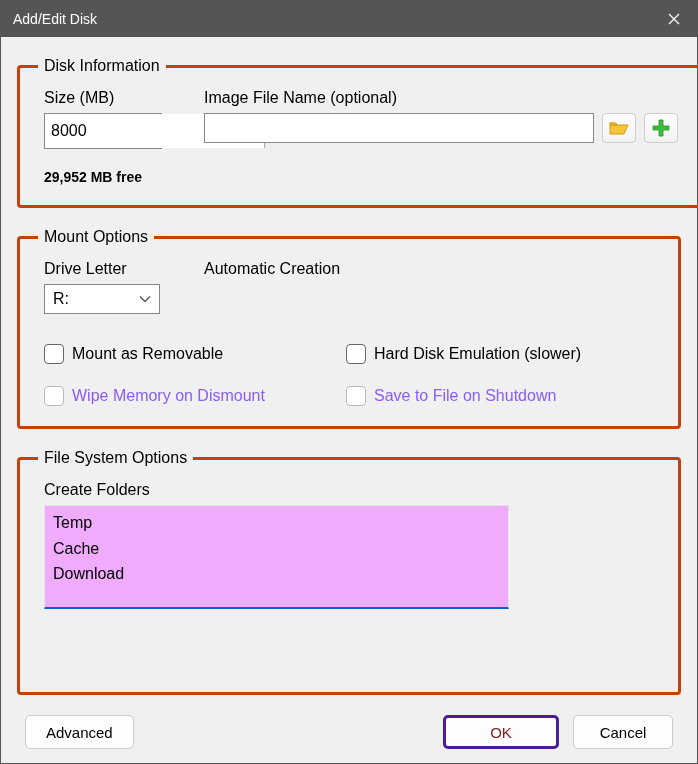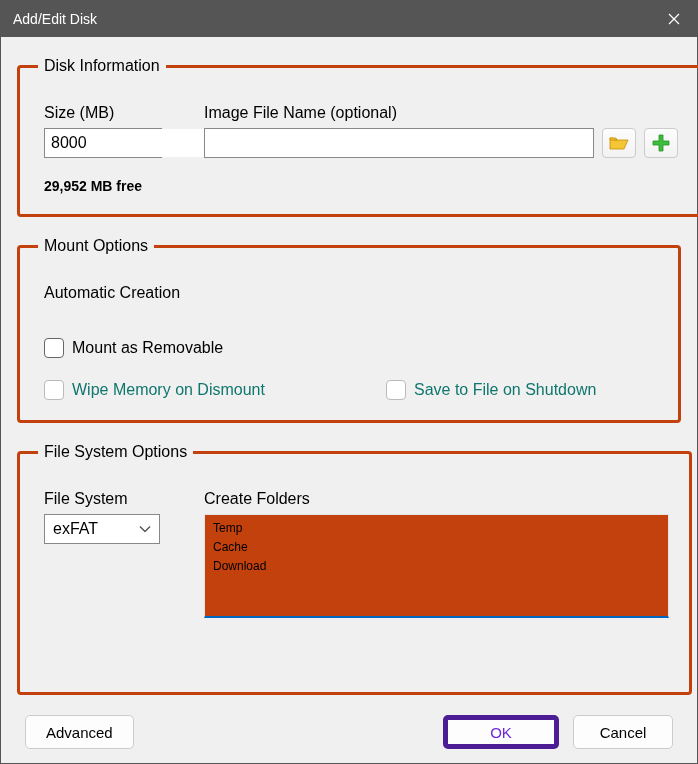--- a/index.html
+++ b/index.html
@@ -48,29 +48,28 @@
     color: #000;
     margin-left: -6px;
   }
   .row { display: flex; align-items: flex-start; gap: 20px; }
   .col { display: flex; flex-direction: column; }
   label.field-label {
     font-size: 16px;
     color: #000;
     margin-bottom: 6px;
     display: block;
-    margin-top: 15px;
   }
   
   .size-input-wrap {
     display: flex;
     width: 118px;
     border: 1px solid #888;
     background: #f0abfc;
-    height: 30px;
+    height: 36px;
   }
   .size-input {
     flex: 1;
     border: none;
     padding: 2px 6px;
     font-size: 16px;
     font-family: inherit;
     outline: none;
   }
   .spinner {
@@ -116,44 +115,44 @@
     font-size: 16px;
   }
   .select-wrap.small { width: 116px; }
   .select-wrap.large { width: 464px; }
   .select-wrap.fs { width: 116px; }
   .select-caret {
     position: absolute; right: 8px; top: 50%; transform: translateY(-50%);
   }
   
   .chk-row {
-    display: flex; gap: 40px; margin-top: 30px;
+    display: flex; margin-top: 30px;
   }
   .chk-row.second { margin-top: 22px; }
   .chk {
     display: flex; align-items: center; gap: 8px;
     font-size: 16px;
     color: #000;
   }
-  .chk.disabled { color: #0f766e; }
+  .chk.disabled { color: #8b5cf6; }
   .chk-box {
     width: 20px; height: 20px;
     border: 1px solid #666;
     border-radius: 4px;
     background: #fff;
   }
   .chk.disabled .chk-box { border-color: #bbb; }
   
   .folders {
     width: 465px; height: 104px;
     border: 1px solid #e4e4e4;
     border-bottom: 2px solid #0067c0;
-    background: #c2410c;
+    background: #f0abfc;
     padding: 4px 8px;
-    font-size: 12px;
+    font-size: 16px;
     font-family: inherit;
     resize: none;
     line-height: 1.6;
     outline: none;
   }
   
   .buttons {
     display: flex; align-items: center;
     padding: 6px 8px 2px 8px;
   }
@@ -162,22 +161,22 @@
     padding: 0 20px;
     border: 1px solid #ccc;
     border-radius: 5px;
     background: #fdfdfd;
     font-size: 15px;
     font-family: inherit;
     cursor: pointer;
     min-width: 100px;
   }
   .btn.primary {
-    border: 5px solid #4c1d95;
-    color: #6d28d9;
+    border: 3px solid #4c1d95;
+    color: #7f1d1d;
     min-width: 116px;
   }
   .spacer { flex: 1; }
 </style>
 </head>
 <body>
 
 <div class="window">
 
   <div class="titlebar">
@@ -233,57 +232,61 @@
         </div>
       </div>
 
       <div class="free-text">29,952 MB free</div>
     </fieldset>
 
     <fieldset class="group">
       <legend>Mount Options</legend>
 
       <div class="row">
+        <div class="col" style="width:140px;">
+          <label class="field-label">Drive Letter</label>
+          <div class="select-wrap small">
+            <span>R:</span>
+            <svg class="select-caret" width="12" height="7">
+                <path d="M1 1 L6 6 L11 1" stroke="#555" stroke-width="1.4" fill="none"></path>
+              </svg>
+          </div>
+        </div>
         <div class="col" style="flex:1;">
           <label class="field-label">Automatic Creation</label>
         </div>
       </div>
 
       <div class="chk-row">
         <div class="chk" style="width:302px;">
           <div class="chk-box"></div>
           <span>Mount as Removable</span>
         </div>
+        <div class="chk">
+          <div class="chk-box"></div>
+          <span>Hard Disk Emulation (slower)</span>
+        </div>
       </div>
 
       <div class="chk-row second">
         <div class="chk disabled" style="width:302px;">
           <div class="chk-box"></div>
           <span>Wipe Memory on Dismount</span>
         </div>
         <div class="chk disabled">
           <div class="chk-box"></div>
           <span>Save to File on Shutdown</span>
         </div>
       </div>
     </fieldset>
 
     <fieldset class="group" style="flex:1;">
       <legend>File System Options</legend>
 
       <div class="row">
-        <div class="col" style="width:140px;">
-          <label class="field-label">File System</label>
-          <div class="select-wrap fs">
-            <span>exFAT</span>
-            <svg class="select-caret" width="12" height="7">
-                <path d="M1 1 L6 6 L11 1" stroke="#555" stroke-width="1.4" fill="none"></path>
-              </svg>
-          </div>
-        </div>
         <div class="col">
           <label class="field-label">Create Folders</label>
           <textarea class="folders" style="">Temp
 Cache
 Download</textarea>
         </div>
       </div>
     </fieldset>
 
     <div class="buttons">

